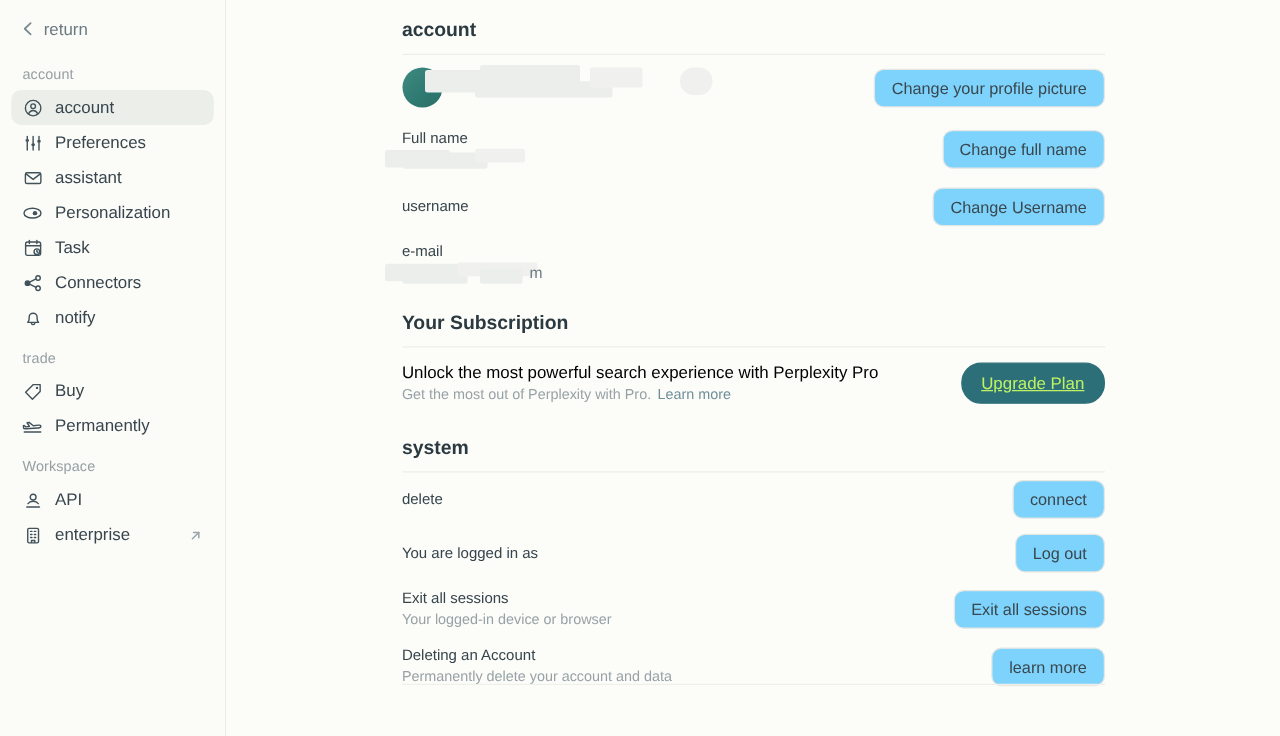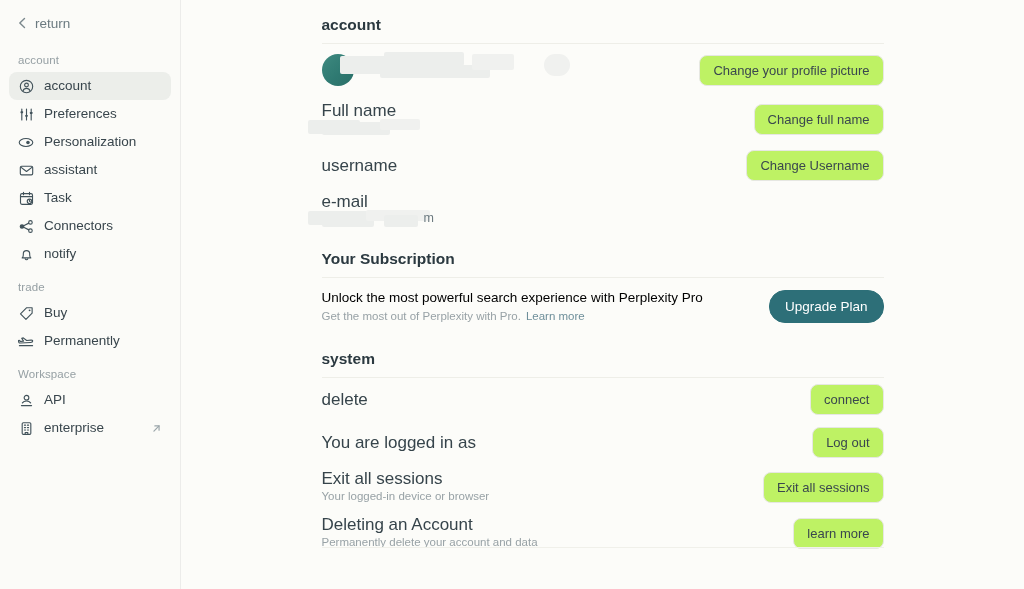--- a/index.html
+++ b/index.html
@@ -134,21 +134,21 @@
   .row {
     display: flex;
     align-items: center;
     justify-content: space-between;
     min-height: 44px;
     padding: 6px 0;
     gap: 12px;
   }
   .row-left { min-width: 0; }
   .row-label {
-    font-size: 17px;
+    font-size: 12px;
     color: #36444b;
     line-height: 17px;
   }
   .row-sub {
     font-size: 11.5px;
     color: #98a2a6;
     line-height: 16px;
     margin-top: 1px;
   }
   .row-strong {
@@ -192,36 +192,37 @@
     height: 40px;
     width: 210px;
   }
   .profile-redacts .redact { position: absolute; }
 
   
   .btn {
     font-family: "Liberation Sans", sans-serif;
     font-size: 13px;
     color: #3a474e;
-    background: #bef264;
+    background: #7dd3fc;
     border: 1px solid #e6e7e2;
     border-radius: 8px;
     padding: 7px 13px;
     line-height: 15px;
     cursor: pointer;
     white-space: nowrap;
     flex-shrink: 0;
   }
   .btn-primary {
     background: #2d6f78;
     border: 1px solid #2d6f78;
-    color: #ffffff;
+    color: #bef264;
     border-radius: 16px;
     padding: 8px 15px;
     font-size: 13.5px;
+    text-decoration: underline;
   }
 
   .link-inline {
     color: #6e8f9a;
     font-size: 11.5px;
     text-decoration: none;
     cursor: pointer;
     margin-left: 5px;
   }
 
@@ -272,36 +273,36 @@
             <rect x="1.6" y="4.6" width="2.8" height="2" rx="0.5" fill="#41525a" stroke="none"></rect>
             <rect x="6.6" y="8.4" width="2.8" height="2" rx="0.5" fill="#41525a" stroke="none"></rect>
             <rect x="11.6" y="5.4" width="2.8" height="2" rx="0.5" fill="#41525a" stroke="none"></rect>
           </svg>
       </span>
       <span class="label">Preferences</span>
     </div>
 
     <div class="nav-item">
       <span class="ico">
+        <svg width="15" height="15" viewBox="0 0 16 16" fill="none" stroke="#41525a" stroke-width="1.2" stroke-linejoin="round">
+            <rect x="1.4" y="3.4" width="13.2" height="9.2" rx="1.4"></rect>
+            <path d="M1.9 4.4 8 9.1l6.1-4.7"></path>
+          </svg>
+      </span>
+      <span class="label">assistant</span>
+    </div>
+
+    <div class="nav-item">
+      <span class="ico">
         <svg width="16" height="15" viewBox="0 0 17 14" fill="none" stroke="#41525a" stroke-width="1.2">
             <ellipse cx="8.5" cy="7" rx="7.2" ry="4.2"></ellipse>
             <circle cx="10.6" cy="7" r="1.9" fill="#41525a" stroke="none"></circle>
           </svg>
       </span>
       <span class="label">Personalization</span>
-    </div>
-
-    <div class="nav-item">
-      <span class="ico">
-        <svg width="15" height="15" viewBox="0 0 16 16" fill="none" stroke="#41525a" stroke-width="1.2" stroke-linejoin="round">
-            <rect x="1.4" y="3.4" width="13.2" height="9.2" rx="1.4"></rect>
-            <path d="M1.9 4.4 8 9.1l6.1-4.7"></path>
-          </svg>
-      </span>
-      <span class="label">assistant</span>
     </div>
 
     <div class="nav-item">
       <span class="ico">
         <svg width="15" height="15" viewBox="0 0 16 16" fill="none" stroke="#41525a" stroke-width="1.2" stroke-linecap="round">
             <rect x="1.6" y="2.8" width="12.8" height="11.4" rx="1.6"></rect>
             <path d="M1.6 6h12.8M4.8 1.4v2.6M11.2 1.4v2.6"></path>
             <circle cx="11.2" cy="11" r="2.4" fill="#fbfbf8"></circle>
             <path d="M11.2 9.7v1.3l.9.6"></path>
           </svg>

